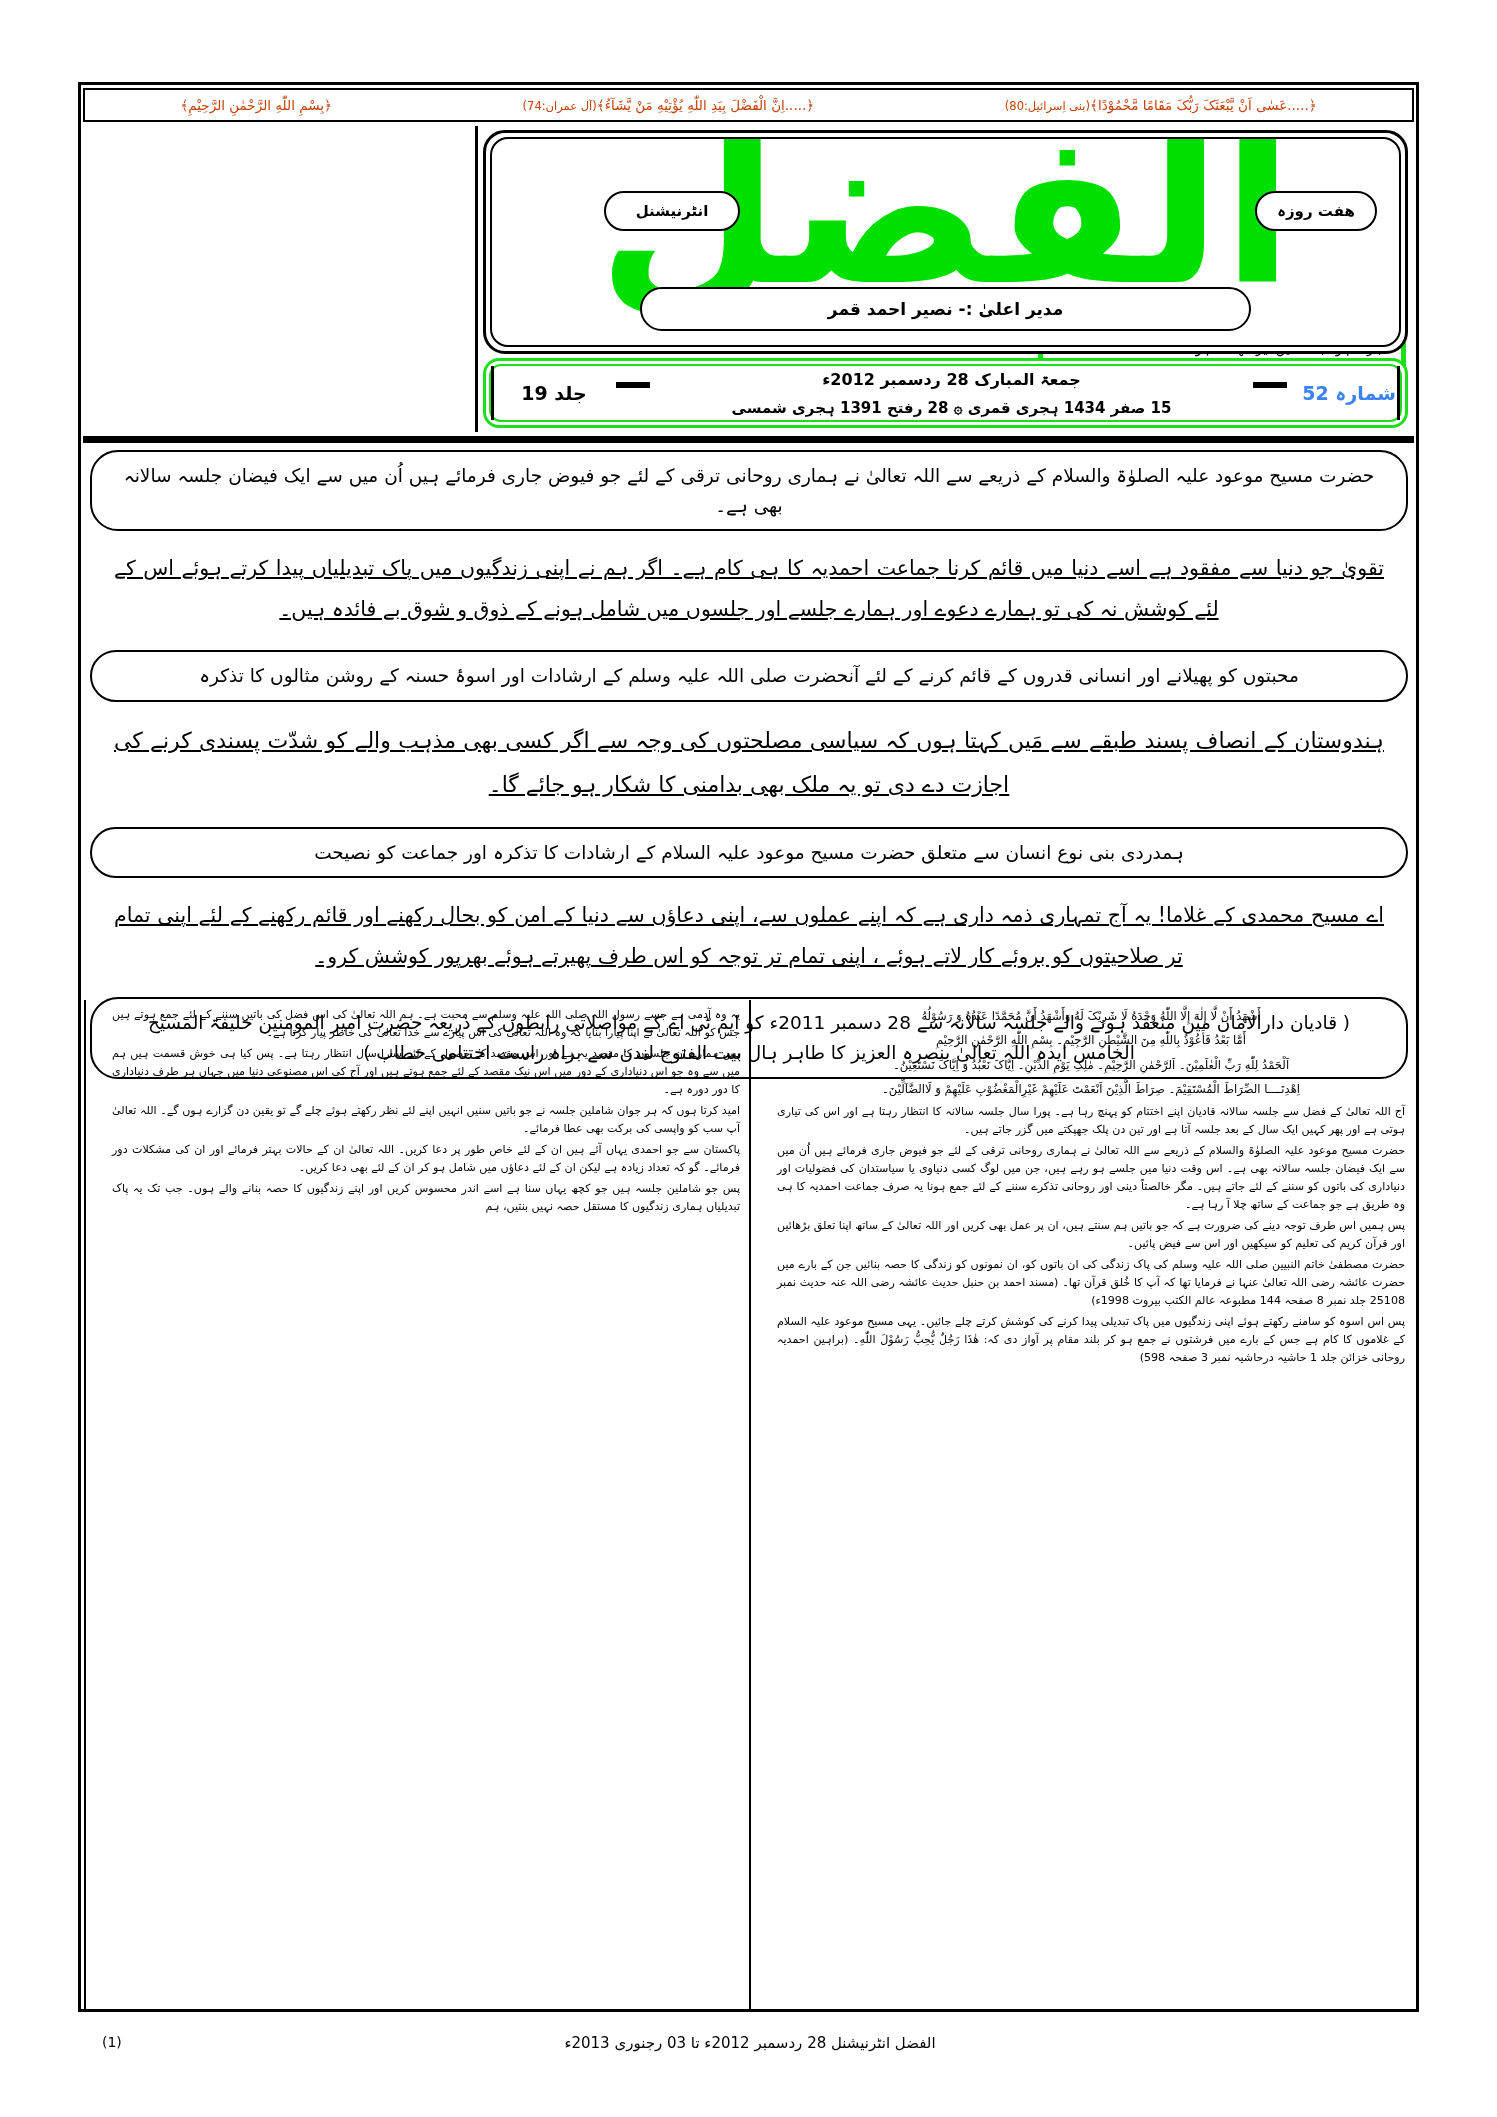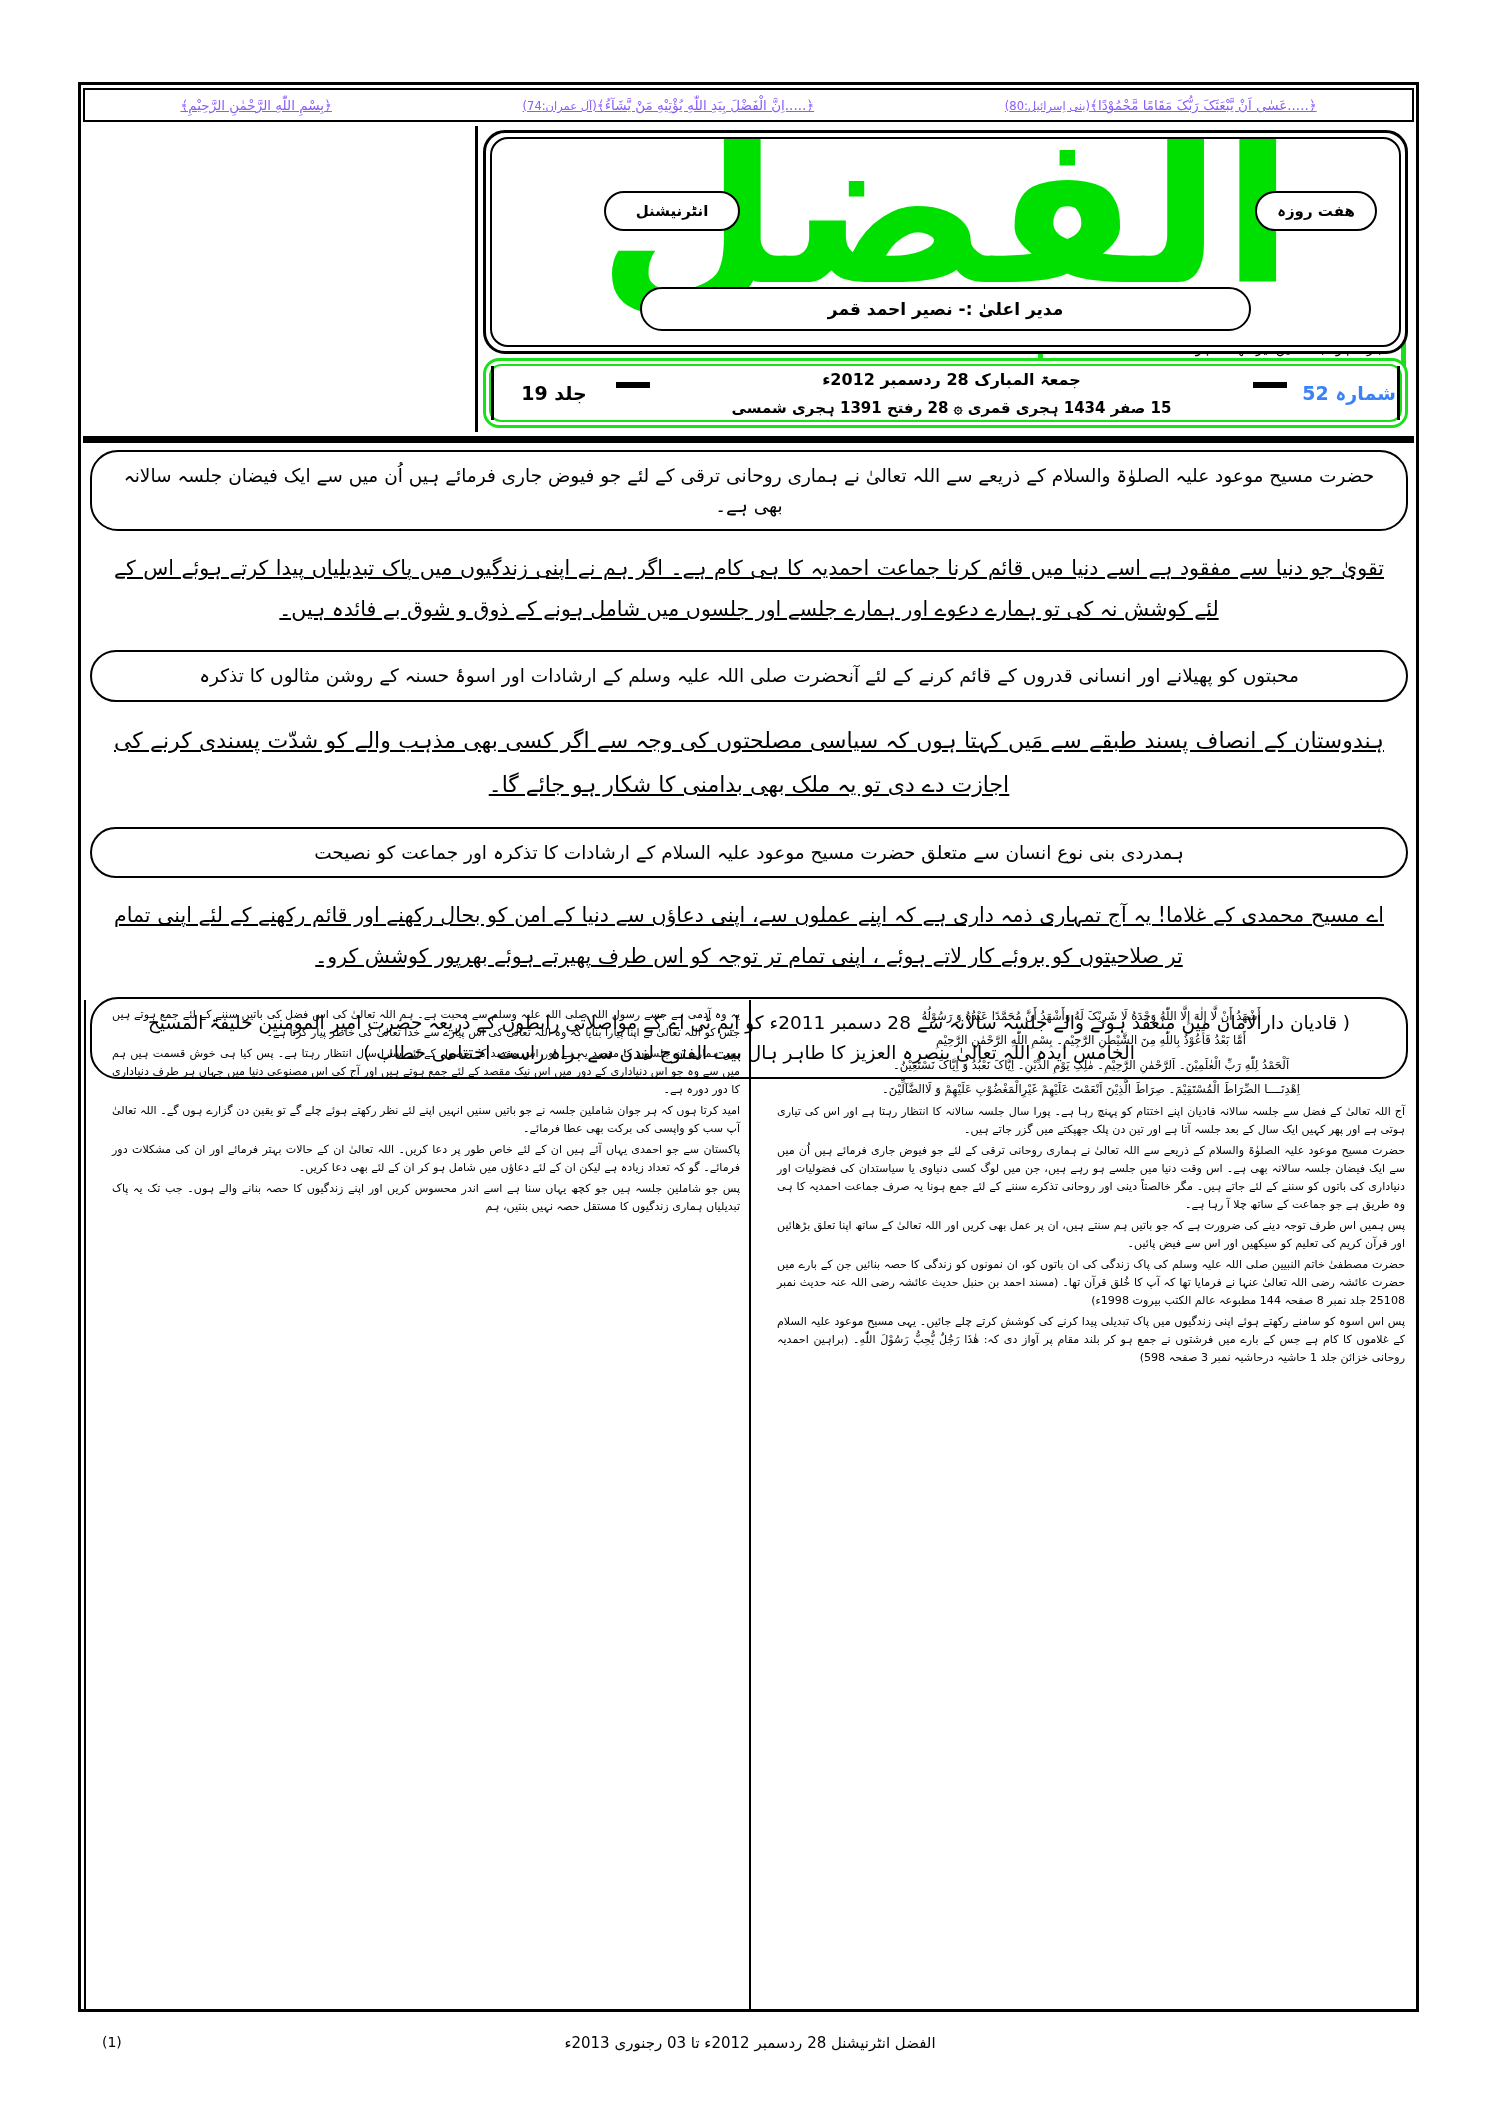--- a/index.html
+++ b/index.html
@@ -43,25 +43,24 @@
     background: #fff;
     display: flex;
     flex-direction: row-reverse;
     align-items: center;
     justify-content: space-around;
     direction: rtl;
   }
   .quran-banner .vs {
     font-family: "DejaVu Sans", sans-serif;
     font-size: 13.5px;
-    color: #8b5cf6;
+    color: #c2410c;
     white-space: nowrap;
     padding: 0 6px;
     letter-spacing: 0;
-    text-decoration: underline;
   }
   .quran-banner .ref {
     font-size: 11.5px;
   }
 
   
   .hdr {
     position: absolute;
     left: 83px; top: 126px;
     width: 1331px;

